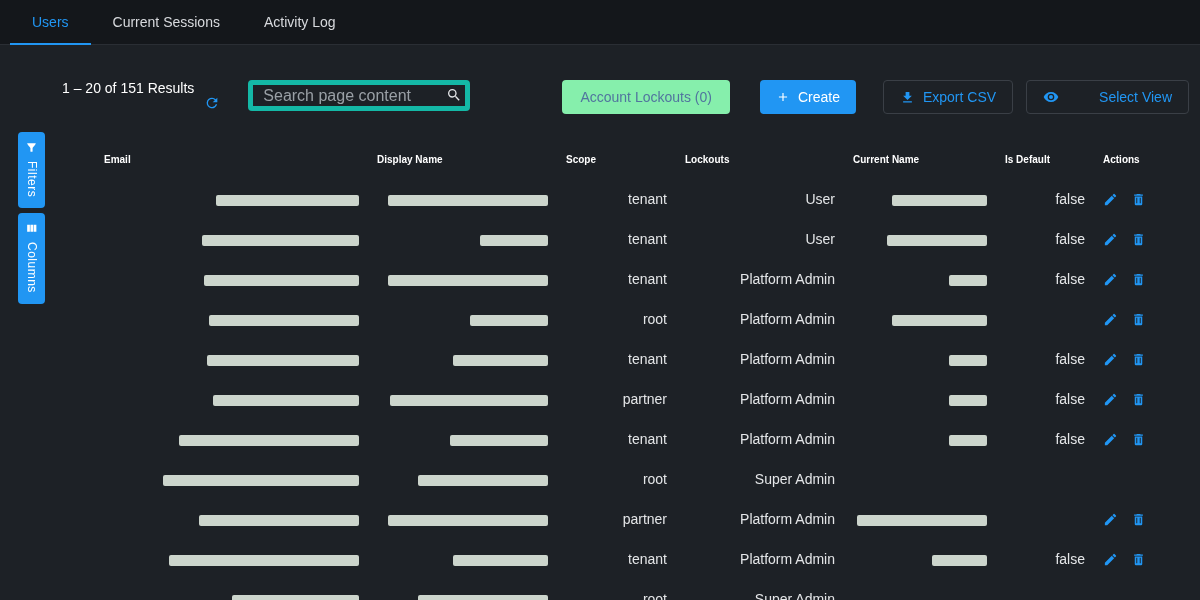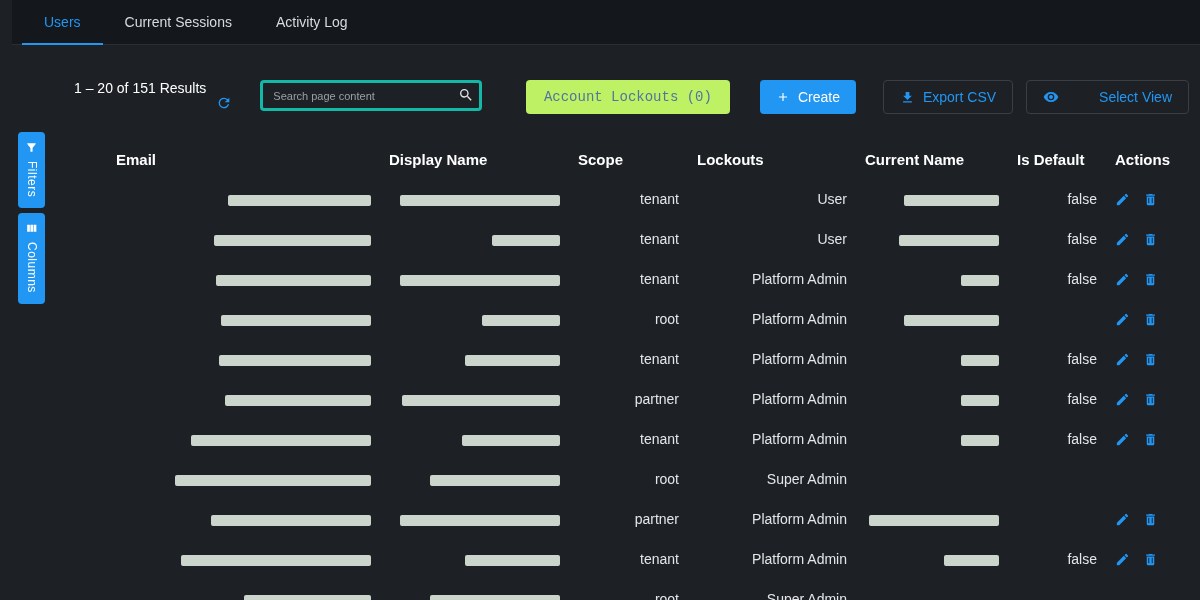--- a/index.html
+++ b/index.html
@@ -4,21 +4,21 @@
 <style>
   * { margin:0; padding:0; box-sizing:border-box; }
   html,body { width:1200px; height:600px; }
   body {
     background:#1d2126;
     font-family:"Liberation Sans", sans-serif;
     overflow:hidden;
     position:relative;
     color:#e4e6e8;
   }
-  .screen { width:1200px; height:600px; position:relative; overflow:hidden;padding-left:12px; }
+  .screen { width:1200px; height:600px; position:relative; overflow:hidden; }
 
   
   .topbar {
     height:45px; background:#14171b;
     border-bottom:1px solid #2a2e34;
     display:flex; align-items:stretch; padding-left:10px;
   }
   .tab {
     display:flex; align-items:center; padding:0 22px;
     font-size:14px; color:#d8dade; cursor:pointer; position:relative;
@@ -31,35 +31,35 @@
   
   .toolbar {
     display:flex; 
     padding:35px 11px 0 62px; height:80px;
   }
   .results { font-size:14px; color:#ffffff; white-space:nowrap; }
   .refresh { margin-left:10px; display:flex; align-items:center; cursor:pointer; }
   .searchwrap { position:relative; margin-left:28px; }
   .searchwrap input {
     width:222px; height:31px; background:#1d2126;
-    border:3px solid #14b8a6; border-radius:4px;
-    color:#dfe1e4; font-size:11px; padding:0 32px 0 10px;
+    border:5px solid #14b8a6; border-radius:4px;
+    color:#dfe1e4; font-size:16px; padding:0 32px 0 10px;
     font-family:"Liberation Sans", sans-serif; outline:none;
   }
   .searchwrap input::placeholder { color:#9aa0a6; }
   .search-icon { position:absolute; right:8px; top:7px; }
 
   .spacer { flex:1; }
   .btn {
     height:34px; border-radius:4px; font-size:14px;
     display:inline-flex; align-items:center; gap:8px;
     padding:0 16px; cursor:pointer; white-space:nowrap;
     font-family:"Liberation Sans", sans-serif;
   }
-  .btn-disabled { background:#bef264; color:#51759e; border:none; margin-left:0; padding:0 18px;font-family:Liberation Mono, monospace; }
+  .btn-disabled { background:#86efac; color:#51759e; border:none; margin-left:0; padding:0 18px; }
   .btn-primary  { background:#2196f3; color:#ffffff; border:none; margin-left:30px; }
   .btn-outline  { background:transparent; color:#2196f3; border:1px solid #3a3f46; }
   .btn-export   { margin-left:27px; }
   .btn-view     { margin-left:13px;gap:40px; }
 
   
   .side-tab {
     position:absolute; left:18px; width:27px;
     background:#2196f3; border-radius:4px;
     display:flex; flex-direction:column; align-items:center;
@@ -71,21 +71,21 @@
   .side-filters { top:132px; }
   .side-columns { top:213px; }
 
   
   .table { margin:14px 0 0 86px; width:1090px; }
   .thead, .trow {
     display:grid;
     grid-template-columns:273px 189px 119px 168px 152px 98px 91px;
     align-items:center;
   }
-  .thead { height:40px; font-weight:bold; color:#ffffff; font-size:15px; }
+  .thead { height:40px; font-weight:bold; color:#ffffff; font-size:10px; }
   .trow { height:40px; font-size:14px; color:#e4e6e8;text-align:right; }
   .cell { padding-left:18px; overflow:hidden; white-space:nowrap; }
   .redacted {
     display:inline-block; height:11px; border-radius:2px;
     background:#ccd5cc; vertical-align:middle;
   }
   .actions { display:flex; align-items:center; gap:13px; }
   .action-icon { display:inline-flex; cursor:pointer; }
 
   svg { display:block; }

